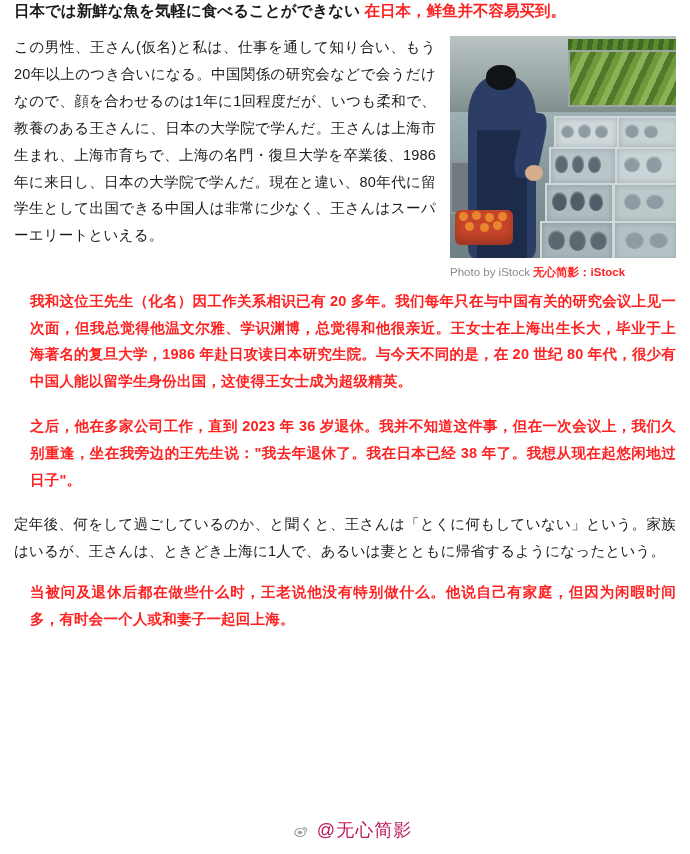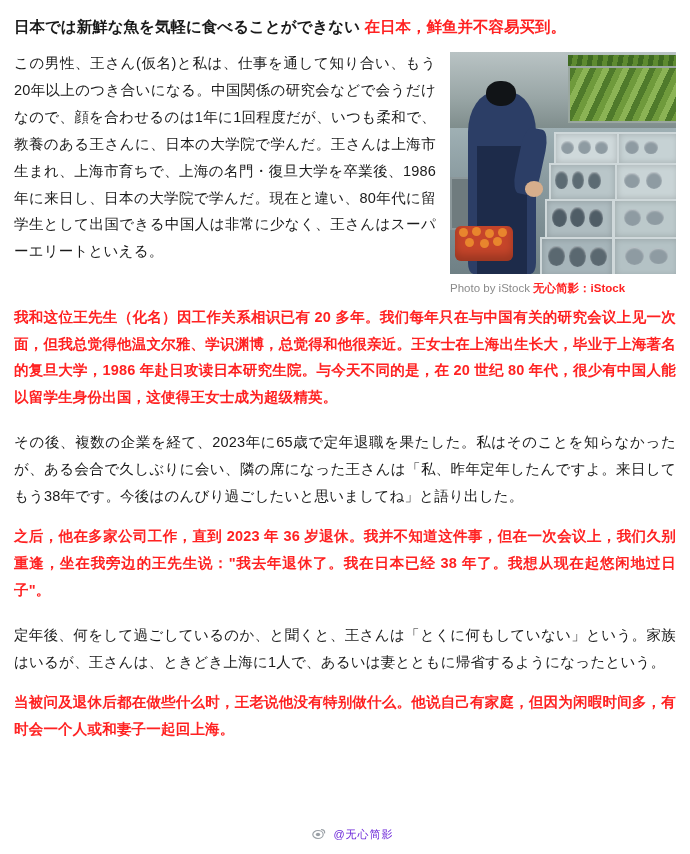--- a/index.html
+++ b/index.html
@@ -12,21 +12,21 @@
     height: 854px;
     font-family: "Liberation Sans", "DejaVu Sans", sans-serif;
     color: #222;
     overflow: hidden;
   }
   .page {
     width: 690px;
     height: 854px;
     position: relative;
     box-sizing: border-box;
-    padding: 16px 14px 0 14px;
+    padding: 0 14px 0 14px;
   }
   .headline {
     font-size: 15.5px;
     font-weight: bold;
     line-height: 1.45;
     letter-spacing: 0px;
     margin: 0 0 12px 0;
   }
   .headline .jp {
     color: #1a1a1a;
@@ -134,32 +134,32 @@
     color: #1a1a1a;
     margin: 0 0 14px 0;
     text-align: justify;
     letter-spacing: 0.2px;
   }
   p.body-cn {
     font-size: 14.5px;
     line-height: 1.85;
     color: #ff2222;
     font-weight: bold;
-    margin: 0 0 18px 0;
+    margin: 0 0 18px 16px;
     text-align: justify;
     letter-spacing: 0.2px;
   }
   .clearfix::after { content:""; display:block; clear:both; }
   .watermark {
     position: absolute;
     left: 16px; right: 0;
     bottom: 12px;
     text-align: center;
-    color: #6d28d9;
-    font-size: 11px;
+    color: #be185d;
+    font-size: 18px;
     letter-spacing: 1px;
   }
   .weibo-eye {
     display: inline-block;
     width: 14px; height: 12px;
     margin-right: 3px;
     vertical-align: -2px;
     position: relative;
   }
   .weibo-eye svg { display:block; }
@@ -239,21 +239,20 @@
       <figcaption class="figure-caption">
         <span class="cap-jp">Photo by iStock</span>
         <span class="cap-cn">无心简影：iStock</span>
       </figcaption>
     </figure>
 
     <p class="body-jp">この男性、王さん(仮名)と私は、仕事を通して知り合い、もう20年以上のつき合いになる。中国関係の研究会などで会うだけなので、顔を合わせるのは1年に1回程度だが、いつも柔和で、教養のある王さんに、日本の大学院で学んだ。王さんは上海市生まれ、上海市育ちで、上海の名門・復旦大学を卒業後、1986年に来日し、日本の大学院で学んだ。現在と違い、80年代に留学生として出国できる中国人は非常に少なく、王さんはスーパーエリートといえる。</p>
   </div>
 
   <p class="body-cn">我和这位王先生（化名）因工作关系相识已有 20 多年。我们每年只在与中国有关的研究会议上见一次面，但我总觉得他温文尔雅、学识渊博，总觉得和他很亲近。王女士在上海出生长大，毕业于上海著名的复旦大学，1986 年赴日攻读日本研究生院。与今天不同的是，在 20 世纪 80 年代，很少有中国人能以留学生身份出国，这使得王女士成为超级精英。</p>
-  <p class="body-jp">その後、複数の企業を経て、2023年に65歳で定年退職を果たした。私はそのことを知らなかったが、ある会合で久しぶりに会い、隣の席になった王さんは「私、昨年定年したんですよ。来日してもう38年です。今後はのんびり過ごしたいと思いましてね」と語り出した。</p>
   <p class="body-cn">之后，他在多家公司工作，直到 2023 年 36 岁退休。我并不知道这件事，但在一次会议上，我们久别重逢，坐在我旁边的王先生说："我去年退休了。我在日本已经 38 年了。我想从现在起悠闲地过日子"。</p>
   <p class="body-jp">定年後、何をして過ごしているのか、と聞くと、王さんは「とくに何もしていない」という。家族はいるが、王さんは、ときどき上海に1人で、あるいは妻とともに帰省するようになったという。</p>
   <p class="body-cn">当被问及退休后都在做些什么时，王老说他没有特别做什么。他说自己有家庭，但因为闲暇时间多，有时会一个人或和妻子一起回上海。</p>
 
   <div class="watermark">
     <span class="weibo-eye">
       <svg width="14" height="12" viewBox="0 0 14 12">
         <ellipse cx="6" cy="6.5" rx="5.2" ry="4" fill="none" stroke="#9aa0a6" stroke-width="1.2"></ellipse>
         <ellipse cx="6" cy="6.5" rx="2.2" ry="1.7" fill="#9aa0a6"></ellipse>
         <path d="M9.5 1.6c2 0 3.4 1.4 3.1 3.2" fill="none" stroke="#9aa0a6" stroke-width="1.2" stroke-linecap="round"></path>

